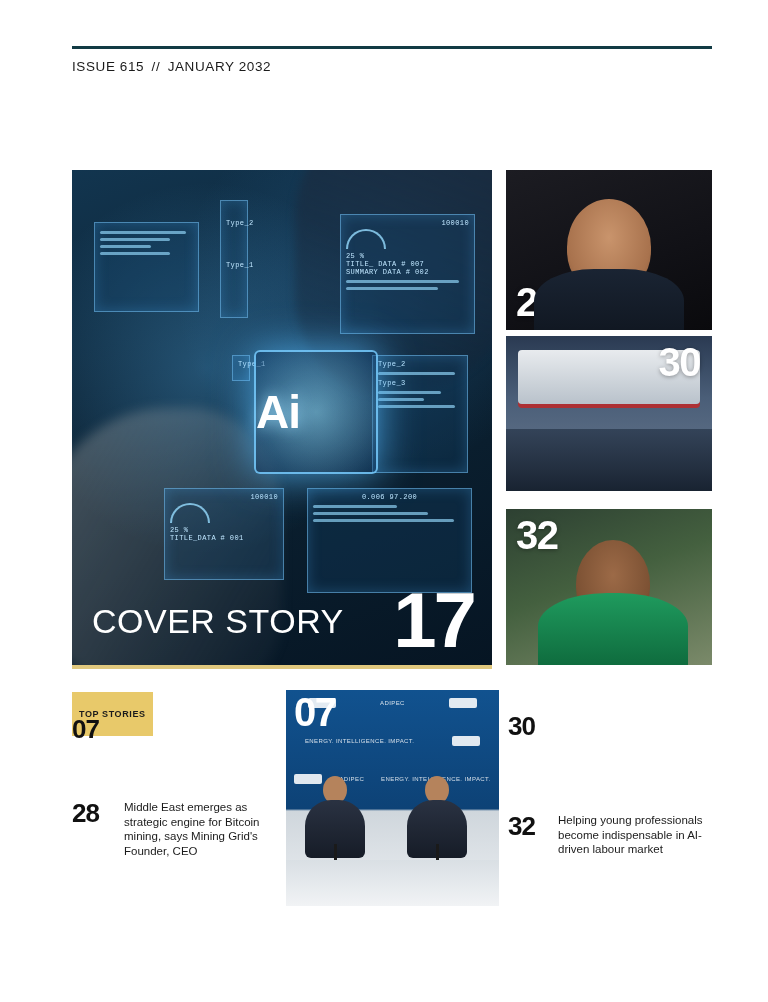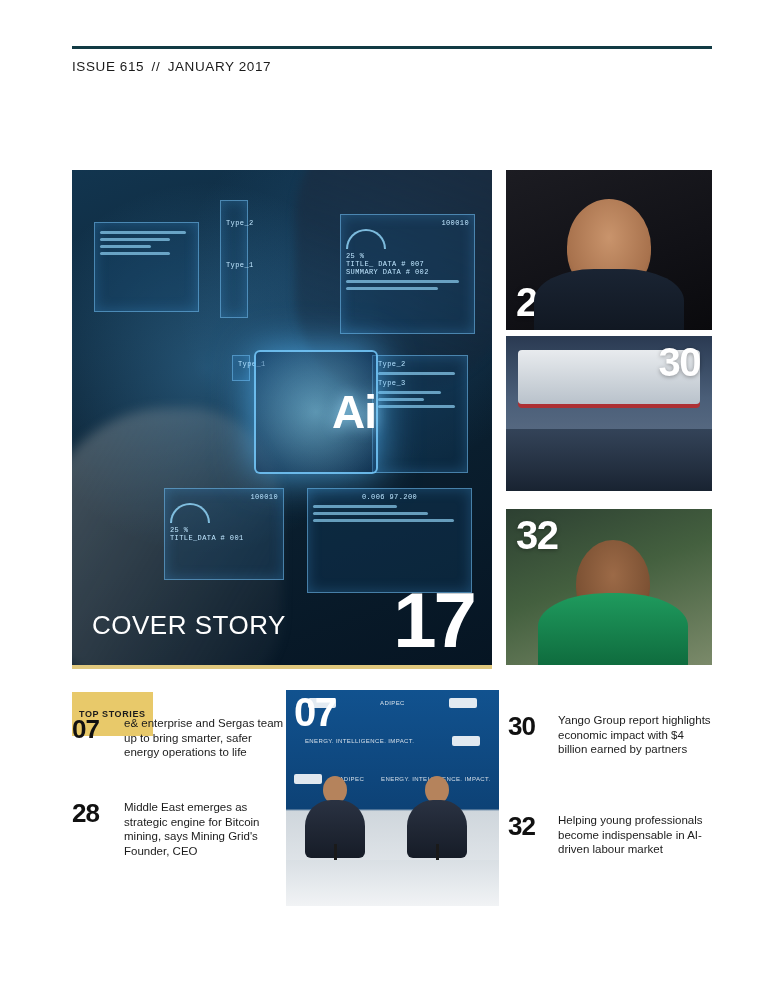--- a/index.html
+++ b/index.html
@@ -145,34 +145,34 @@
     left: 182px;
     top: 180px;
     width: 120px;
     height: 120px;
     border: 2px solid rgba(120,205,255,0.85);
     border-radius: 6px;
     background: radial-gradient(circle at 50% 50%, rgba(150,225,255,0.55), rgba(20,70,120,0.45));
     box-shadow: 0 0 40px rgba(90,190,255,0.75);
     display: flex;
     align-items: center;
-    justify-content: flex-end;
+    justify-content: flex-start;
   }
   .chip-label {
     font-size: 46px;
     font-weight: bold;
     color: #ffffff;
     text-shadow: 0 0 16px rgba(160,225,255,0.9);
     letter-spacing: -1px;
   }
   .cover-caption {
     position: absolute;
     left: 20px;
     bottom: 24px;
-    font-size: 26px;
+    font-size: 34px;
     letter-spacing: 0.5px;
     color: #ffffff;
     font-weight: 400;
   }
   .cover-number {
     position: absolute;
     right: 18px;
     bottom: 6px;
     font-size: 78px;
     font-weight: bold;
@@ -416,21 +416,21 @@
 </head>
 <body>
 
 <div class="page">
 
   <div class="masthead">
     <div class="rule"></div>
     <div class="issue-line">
       <span>ISSUE 615</span>
       <span class="slashes">//</span>
-      <span>JANUARY 2017</span>
+      <span>JANUARY 2032</span>
     </div>
   </div>
 
   <div class="grid">
 
     <div class="cover">
       <div class="cover-photo"></div>
 
       <div class="hud hud-1">
         <div class="bar l"></div>
@@ -492,31 +492,29 @@
 
     <div class="thumb thumb-3 portrait-3">
       <span class="thumb-num tn-3">32</span>
     </div>
   </div>
 
   <div class="top-badge">TOP STORIES</div>
 
   <div class="story story-1">
     <div class="num">07</div>
-    <div class="txt">e&amp; enterprise and Sergas team up to bring smarter, safer energy operations to life</div>
   </div>
 
   <div class="story story-2">
     <div class="num">28</div>
     <div class="txt">Middle East emerges as strategic engine for Bitcoin mining, says Mining Grid's Founder, CEO</div>
   </div>
 
   <div class="story story-3">
     <div class="num">30</div>
-    <div class="txt">Yango Group report highlights economic impact with $4 billion earned by partners</div>
   </div>
 
   <div class="story story-4">
     <div class="num">32</div>
     <div class="txt">Helping young professionals become indispensable in AI-driven labour market</div>
   </div>
 
   <div class="mid-photo">
     <div class="banner-row br-1">
       <span class="logo-box"></span>

